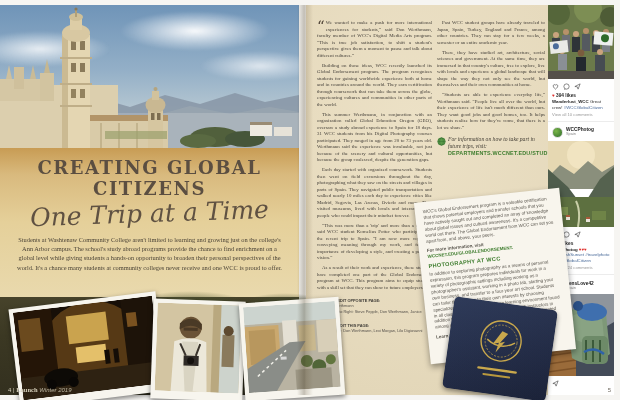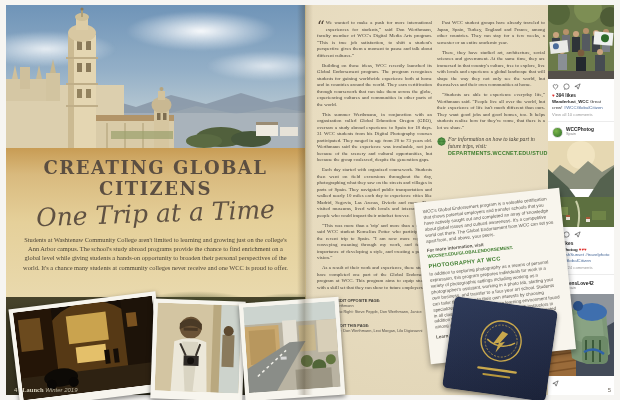--- a/index.html
+++ b/index.html
@@ -1,19 +1,19 @@
 <!DOCTYPE html>
 <html><head>
 <meta charset="utf-8">
 <style>
   html,body{margin:0;padding:0;background:#ffffff;}
   .spread{position:relative;width:620px;height:400px;background:#f6f5f2;overflow:hidden;
           font-family:"Liberation Serif",serif;}
   
-  .page-left{position:absolute;left:6px;top:5px;width:299px;height:390px;background:#e7d5a3;padding-left:18px;}
+  .page-left{position:absolute;left:0;top:5px;width:299px;height:390px;background:#e7d5a3;}
   .hero{position:absolute;left:0;top:0;width:299px;height:143px;overflow:hidden;
         background:linear-gradient(180deg,#6f94b8 0%,#93afc7 45%,#b7c8d2 75%,#c9d2d2 100%);}
   .cloud{position:absolute;border-radius:50%;filter:blur(1px);}
   .c1{left:120px;top:6px;width:150px;height:40px;background:radial-gradient(closest-side,rgba(255,255,255,.95),rgba(255,255,255,0));}
   .c2{left:-30px;top:26px;width:140px;height:36px;background:radial-gradient(closest-side,rgba(255,255,255,.8),rgba(255,255,255,0));}
   .c3{left:200px;top:46px;width:120px;height:30px;background:radial-gradient(closest-side,rgba(255,255,255,.7),rgba(255,255,255,0));}
   .hero svg{position:absolute;left:0;top:0;}
   .title-band{position:absolute;left:0;top:143px;width:299px;height:149px;
        background:linear-gradient(180deg,#c89c54 0%,#d9ba7e 18%,#e5d09a 50%,#e9d9ad 100%);}
   .headline{margin:0;padding-top:9px;text-align:center;font-family:"DejaVu Serif",serif;

